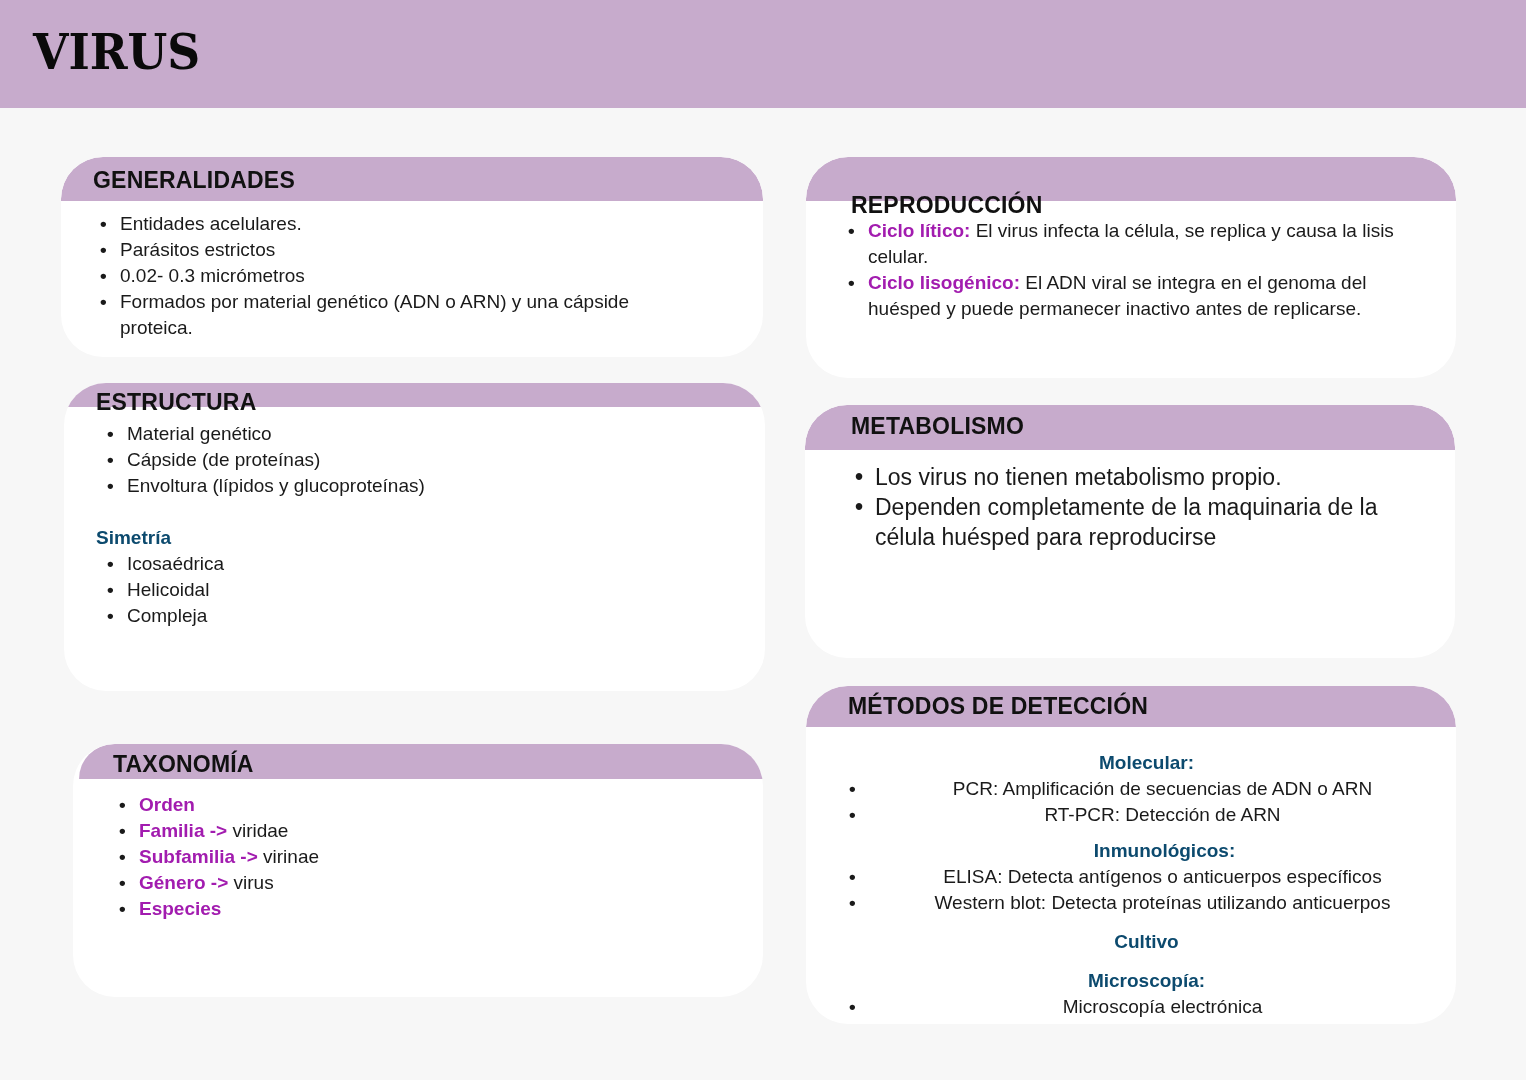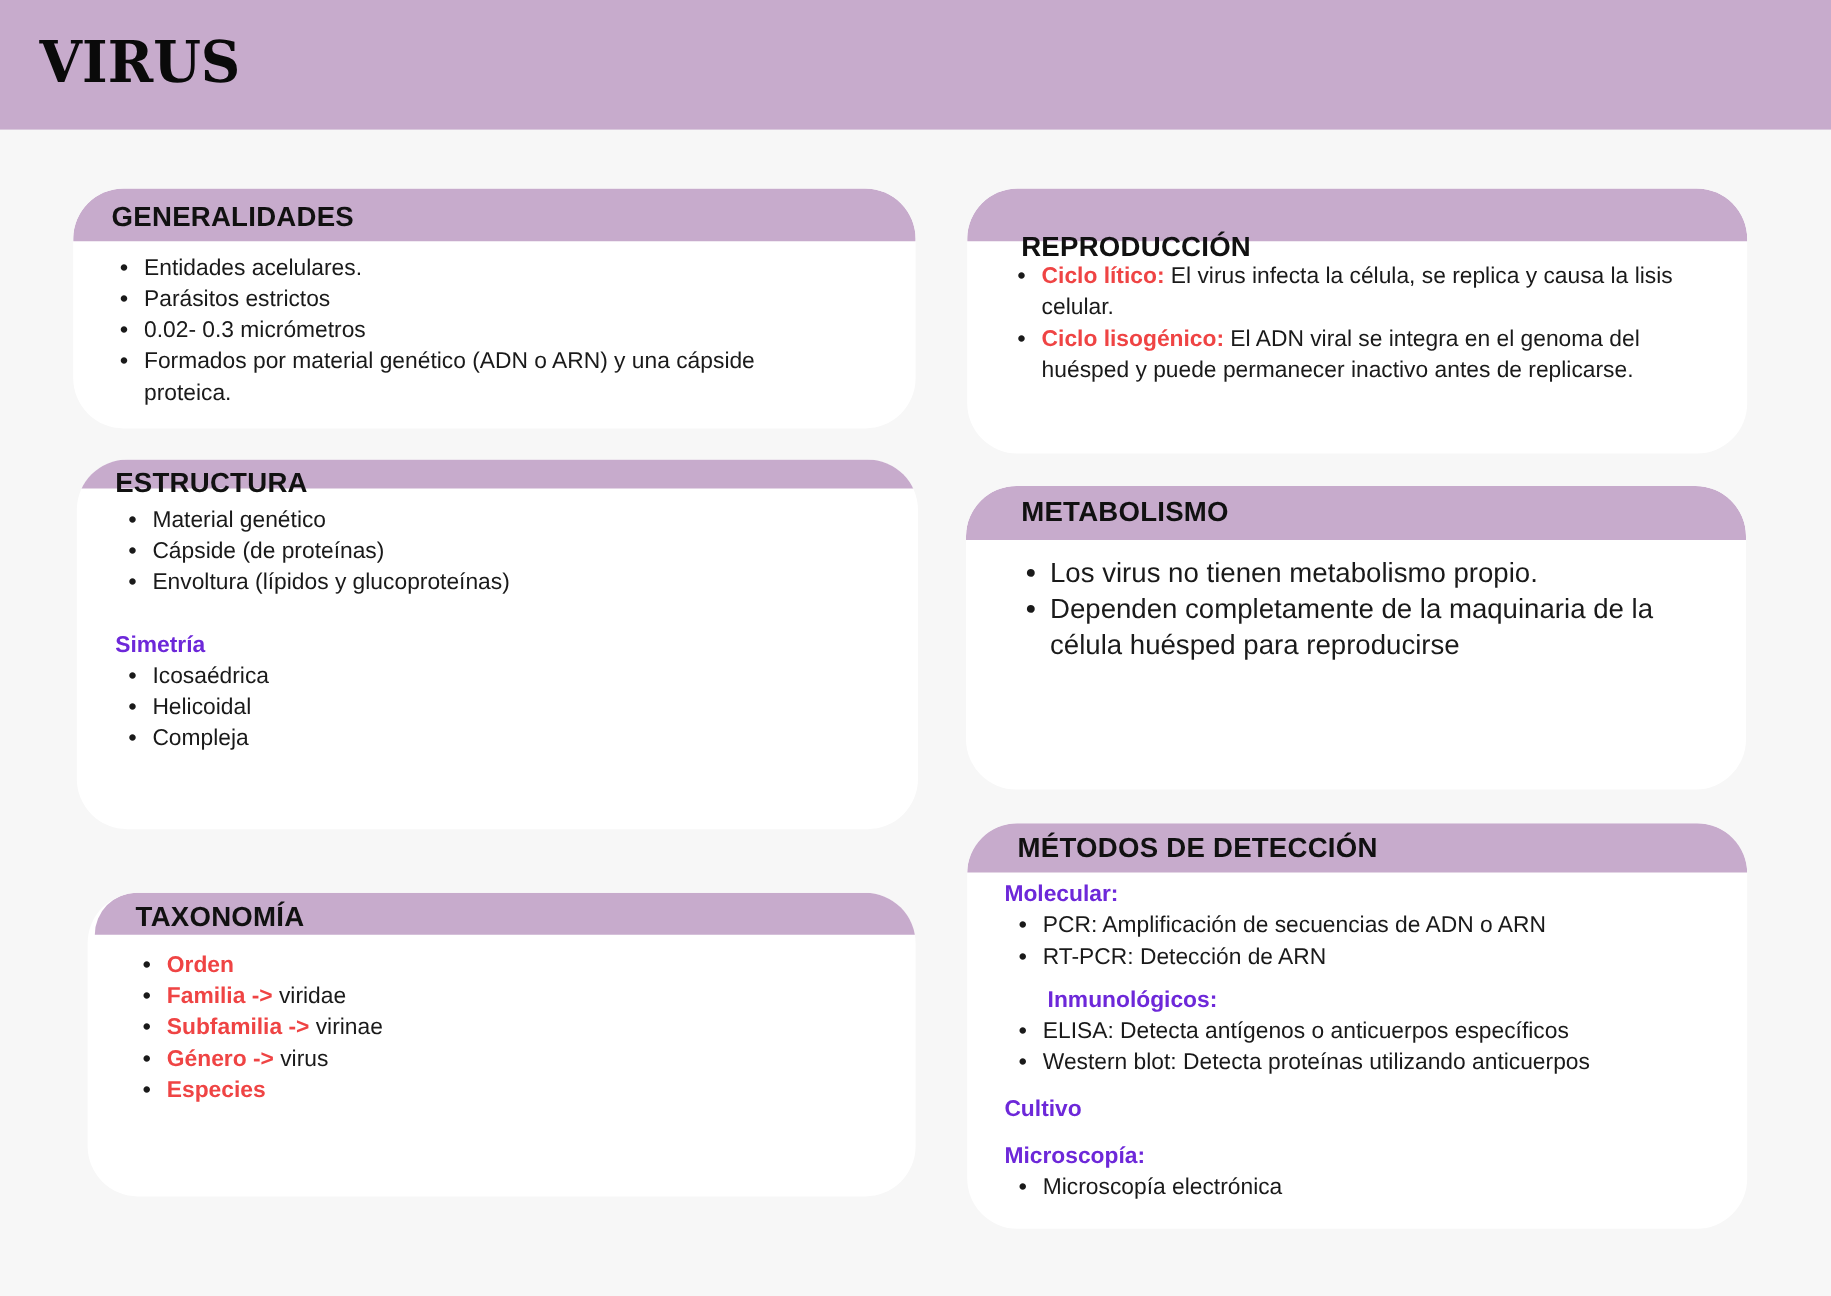--- a/index.html
+++ b/index.html
@@ -7,22 +7,22 @@
   body { background: #f7f7f7; font-family: "Liberation Sans", "DejaVu Sans", sans-serif; color: #111; position: relative; }
   .topbar { position: absolute; left: 0; top: 0; width: 1526px; height: 108px; background: #c7abcc; }
   .page-title { position: absolute; left: 33px; top: 24px; font-family: "DejaVu Serif", "Liberation Serif", serif; font-weight: bold; font-size: 48px; letter-spacing: 0px; color: #0a0a0a; transform: scaleX(0.95); transform-origin: left; }
   .card { position: absolute; background: #fff; border-radius: 42px; overflow: hidden; }
   .card-head { background: #c7abcc; position: relative; border-radius: 42px 42px 0 0; }
   .card-title { position: absolute; font-weight: bold; font-size: 23px; color: #111; letter-spacing: 0.2px; }
   .card-body { position: relative; font-size: 19px; line-height: 26px; color: #1a1a1a; }
   ul { list-style: none; }
   li { position: relative; }
   li::before { content: "•"; position: absolute; left: -20px; top: 0; font-weight: bold; }
-  b { font-weight: bold; color: #ef4444; }
-  .subhead { font-weight: bold; color: #6d28d9; }
+  b { font-weight: bold; color: #a21caf; }
+  .subhead { font-weight: bold; color: #0c4a6e; }
 </style>
 </head>
 <body>
 
 <div class="topbar">
   <div class="page-title">VIRUS</div>
 </div>
 
 <div class="card" style="left:61px; top:157px; width:702px; height:200px;">
   <div class="card-head" style="height:44px;text-decoration:underline;">
@@ -85,21 +85,21 @@
   <ul class="card-body" style="padding-left:70px; padding-top:12px; padding-right:35px; font-size:23px; line-height:30px;">
     <li>Los virus no tienen metabolismo propio.</li>
     <li>Dependen completamente de la maquinaria de la célula huésped para reproducirse</li>
   </ul>
 </div>
 
 <div class="card" style="left:806px; top:686px; width:650px; height:338px;">
   <div class="card-head" style="height:41px;">
     <div class="card-title" style="left:42px; top:7px;">MÉTODOS DE DETECCIÓN</div>
   </div>
-  <div class="card-body" style="padding-left:31px; padding-top:6px;">
+  <div class="card-body" style="padding-left:31px; padding-top:23px;text-align:center;">
     <div class="subhead">Molecular:</div>
     <ul style="padding-left:32px;">
       <li>PCR: Amplificación de secuencias de ADN o ARN</li>
       <li>RT-PCR: Detección de ARN</li>
     </ul>
     <div class="subhead" style="margin-top:10px;margin-left:36px;">Inmunológicos:</div>
     <ul style="padding-left:32px;">
       <li>ELISA: Detecta antígenos o anticuerpos específicos</li>
       <li>Western blot: Detecta proteínas utilizando anticuerpos</li>
     </ul>

